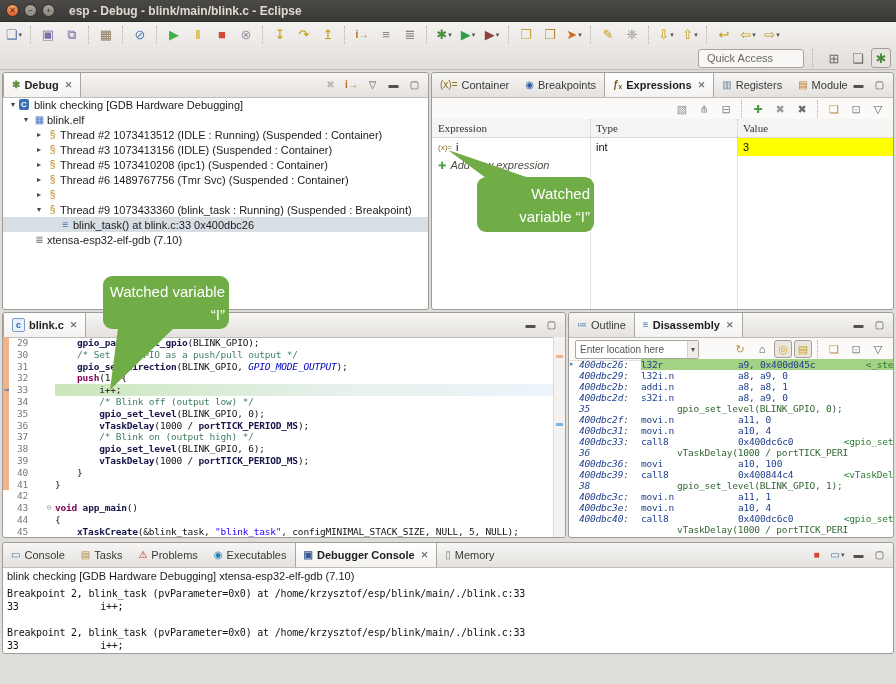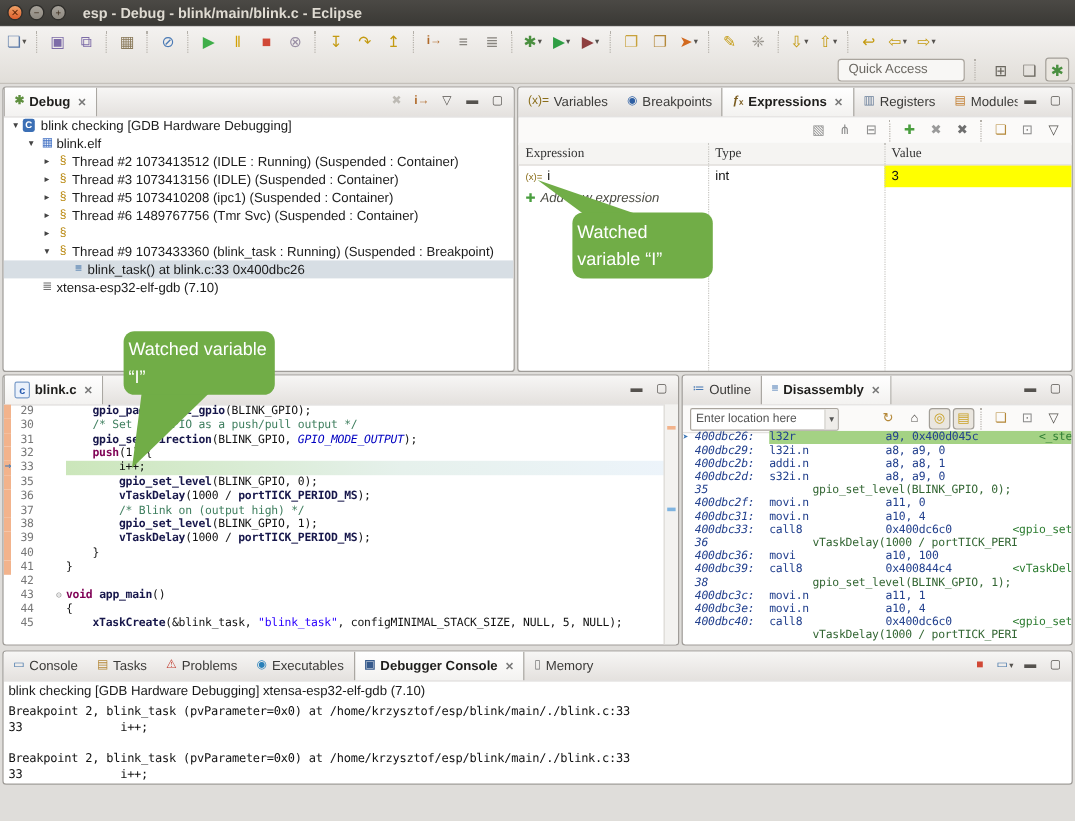--- a/index.html
+++ b/index.html
@@ -107,21 +107,21 @@
   .d-ops{color:#23418e;}
   .d-sym{color:#2e7d32;}
   .d-src{padding-left:36px;color:#336633;}
   
   .console-desc{height:17px;font-size:11px;color:#1a1a1a;padding:2px 0 0 4px;white-space:nowrap;}
   .console-text{font-family:"DejaVu Sans Mono",monospace;font-size:10px;letter-spacing:-0.2px;
     line-height:13px;white-space:pre;padding-left:4px;color:#111;}
   
   #callout-tails{position:absolute;left:0;top:0;pointer-events:none;z-index:59;}
   .callout{position:absolute;z-index:60;border-radius:9px;color:#fff;font-size:15px;line-height:23px;
-    text-align:left;display:flex;align-items:center;justify-content:center;padding:2px 4px;box-sizing:border-box;}
+    text-align:right;display:flex;align-items:center;justify-content:center;padding:2px 4px;box-sizing:border-box;}
   #callout-a{left:103px;top:276px;width:126px;height:53px;}
   #callout-b{left:477px;top:177px;width:117px;height:55px;}
 </style>
 </head>
 <body>
 
 <div id="app">
   <div id="titlebar">
     <div id="win-buttons">
         <span class="winbtn close">✕</span>
@@ -333,21 +333,21 @@
             <span class="tlabel">xtensa-esp32-elf-gdb (7.10)</span>
           </div>
         </div>
     </div>
 
     <div class="panel" id="expr-panel">
       <div class="tabbar">
         <div class="tabs" id="expr-tabs">
             <div class="tab">
               <span class="tabicon" style="color: rgb(138, 109, 26);">(x)=</span>
-              <span class="tablabel">Variables</span>
+              <span class="tablabel">Container</span>
             </div>
             <div class="tab">
               <span class="tabicon" style="color: rgb(46, 95, 163);">◉</span>
               <span class="tablabel">Breakpoints</span>
             </div>
             <div class="tab active">
               <span class="tabicon" style="color: rgb(122, 92, 32);">ƒₓ</span>
               <span class="tablabel">Expressions</span>
               <span class="tabclose">✕</span>
             </div>
@@ -442,24 +442,25 @@
               <span class="glyph" style="color: rgb(85, 82, 78);">▢</span>
             </span>
           </div>
       </div>
       <div class="content" id="editor-lines">
           <div class="ed-line"><span class="g-mark chg"></span><span class="g-num">29</span><span class="g-fold"></span><span class="ed-code"><span class="tok-pl">    </span><span class="tok-fn">gpio_pad_select_gpio</span><span class="tok-pl">(BLINK_GPIO);</span></span></div>
           <div class="ed-line"><span class="g-mark chg"></span><span class="g-num">30</span><span class="g-fold"></span><span class="ed-code"><span class="tok-cm">    /* Set the GPIO as a push/pull output */</span></span></div>
           <div class="ed-line"><span class="g-mark chg"></span><span class="g-num">31</span><span class="g-fold"></span><span class="ed-code"><span class="tok-pl">    </span><span class="tok-fn">gpio_set_direction</span><span class="tok-pl">(BLINK_GPIO, </span><span class="tok-en">GPIO_MODE_OUTPUT</span><span class="tok-pl">);</span></span></div>
           <div class="ed-line"><span class="g-mark chg"></span><span class="g-num">32</span><span class="g-fold"></span><span class="ed-code"><span class="tok-pl">    </span><span class="tok-kw">push</span><span class="tok-pl">(1) {</span></span></div>
           <div class="ed-line cur"><span class="g-mark chg"><span class="bpmark">⇒</span></span><span class="g-num">33</span><span class="g-fold"></span><span class="ed-code"><span class="tok-pl">        i++;</span></span></div>
+          <div class="ed-line"><span class="g-mark chg"></span><span class="g-num">34</span><span class="g-fold"></span><span class="ed-code"><span class="tok-cm">        /* Blink off (output low) */</span></span></div>
           <div class="ed-line"><span class="g-mark chg"></span><span class="g-num">35</span><span class="g-fold"></span><span class="ed-code"><span class="tok-pl">        </span><span class="tok-fn">gpio_set_level</span><span class="tok-pl">(BLINK_GPIO, 0);</span></span></div>
           <div class="ed-line"><span class="g-mark chg"></span><span class="g-num">36</span><span class="g-fold"></span><span class="ed-code"><span class="tok-pl">        </span><span class="tok-fn">vTaskDelay</span><span class="tok-pl">(1000 / </span><span class="tok-fn">portTICK_PERIOD_MS</span><span class="tok-pl">);</span></span></div>
           <div class="ed-line"><span class="g-mark chg"></span><span class="g-num">37</span><span class="g-fold"></span><span class="ed-code"><span class="tok-cm">        /* Blink on (output high) */</span></span></div>
-          <div class="ed-line"><span class="g-mark chg"></span><span class="g-num">38</span><span class="g-fold"></span><span class="ed-code"><span class="tok-pl">        </span><span class="tok-fn">gpio_set_level</span><span class="tok-pl">(BLINK_GPIO, 1);</span></span></div>
+          <div class="ed-line"><span class="g-mark chg"></span><span class="g-num">38</span><span class="g-fold"></span><span class="ed-code"><span class="tok-pl">        </span><span class="tok-fn">gpio_set_level</span><span class="tok-pl">(BLINK_GPIO, 6);</span></span></div>
           <div class="ed-line"><span class="g-mark chg"></span><span class="g-num">39</span><span class="g-fold"></span><span class="ed-code"><span class="tok-pl">        </span><span class="tok-fn">vTaskDelay</span><span class="tok-pl">(1000 / </span><span class="tok-fn">portTICK_PERIOD_MS</span><span class="tok-pl">);</span></span></div>
           <div class="ed-line"><span class="g-mark chg"></span><span class="g-num">40</span><span class="g-fold"></span><span class="ed-code"><span class="tok-pl">    }</span></span></div>
           <div class="ed-line"><span class="g-mark chg"></span><span class="g-num">41</span><span class="g-fold"></span><span class="ed-code"><span class="tok-pl">}</span></span></div>
           <div class="ed-line"><span class="g-mark"></span><span class="g-num">42</span><span class="g-fold"></span><span class="ed-code"></span></div>
           <div class="ed-line"><span class="g-mark"></span><span class="g-num">43</span><span class="g-fold">⊖</span><span class="ed-code"><span class="tok-kw">void</span><span class="tok-pl"> </span><span class="tok-fn">app_main</span><span class="tok-pl">()</span></span></div>
           <div class="ed-line"><span class="g-mark"></span><span class="g-num">44</span><span class="g-fold"></span><span class="ed-code"><span class="tok-pl">{</span></span></div>
           <div class="ed-line"><span class="g-mark"></span><span class="g-num">45</span><span class="g-fold"></span><span class="ed-code"><span class="tok-pl">    </span><span class="tok-fn">xTaskCreate</span><span class="tok-pl">(&amp;blink_task, </span><span class="tok-str">"blink_task"</span><span class="tok-pl">, configMINIMAL_STACK_SIZE, NULL, 5, NULL);</span></span></div>
         </div>
       <div id="overview-ruler">
         <span class="mark m1"></span>

